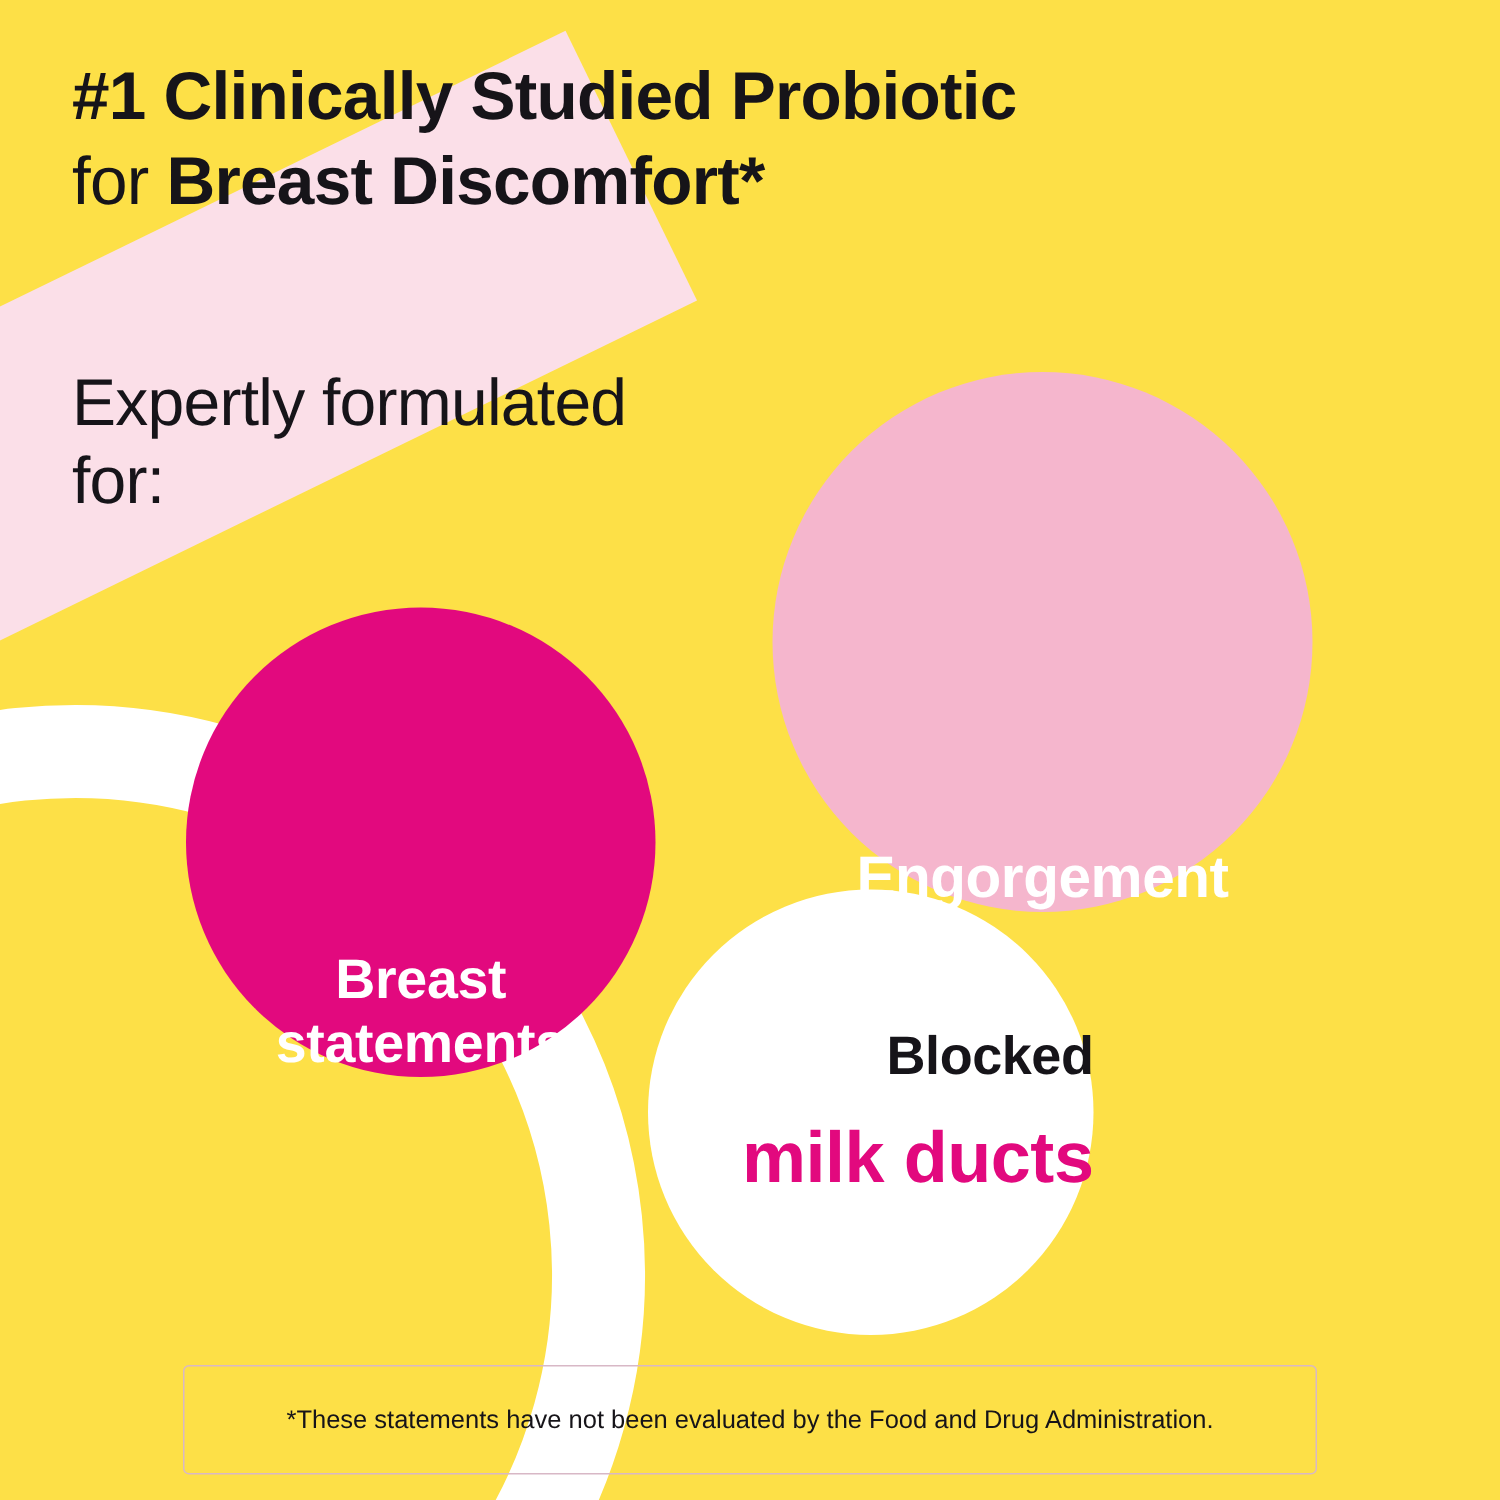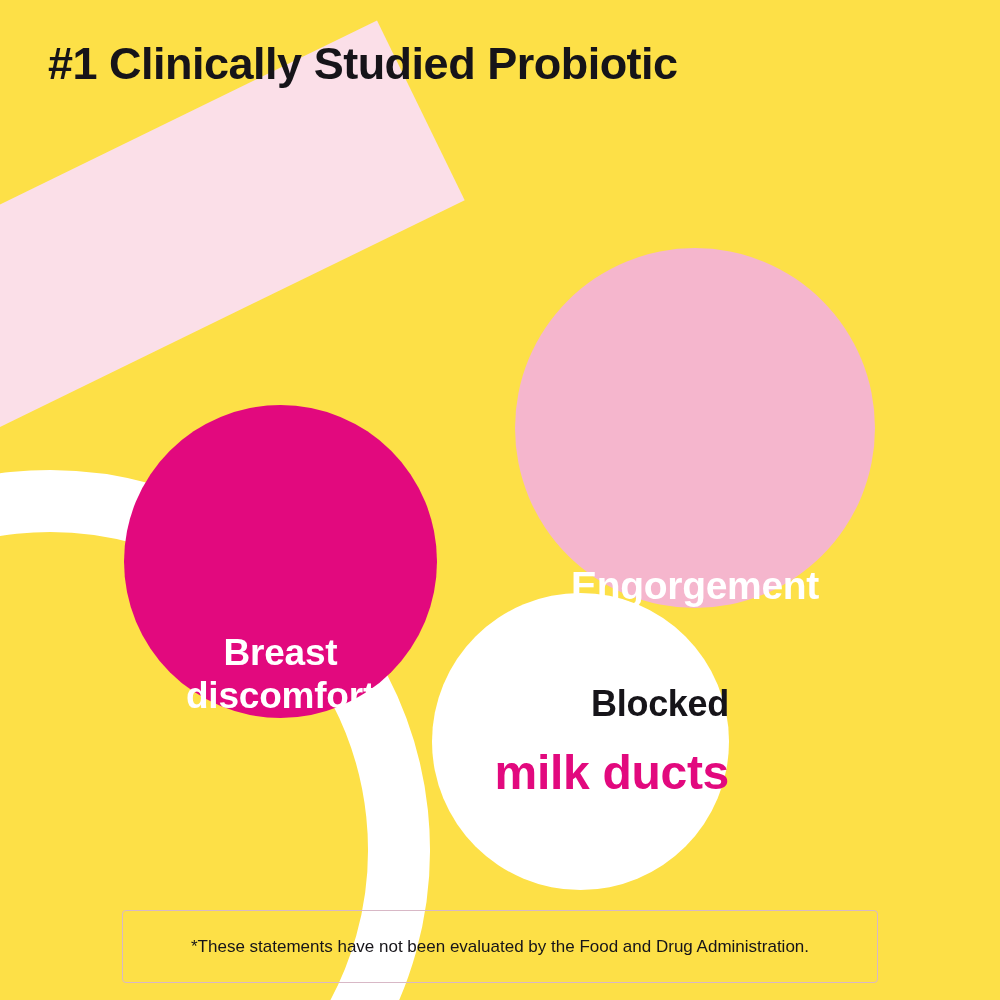--- a/index.html
+++ b/index.html
@@ -169,31 +169,33 @@
 </head>
 <body>
 
 <div class="canvas">
 
   <div class="swoosh"></div>
   <div class="swoosh-mask-top"></div>
 
   <div class="headline">
     <span class="line1">#1 Clinically Studied Probiotic</span>
-  </div>
-
+    <span class="line2"><span>for </span><b>Breast Discomfort*</b></span>
+  </div>
+
+  <div class="subhead">Expertly formulated for:</div>
 
   <div class="circle circle-engorgement">
     <span class="label">Engorgement</span>
   </div>
 
   <div class="circle circle-discomfort">
     <span class="label">
       <span>Breast</span><br>
-      <span>discomfort</span>
+      <span>statements</span>
     </span>
   </div>
 
   <div class="circle circle-blocked">
     <span class="label-italic">Blocked</span>
     <span class="label-pink">milk ducts</span>
   </div>
 
   <div class="disclaimer">
     <div class="dline">*These statements have not been evaluated by the Food and Drug Administration.</div>

